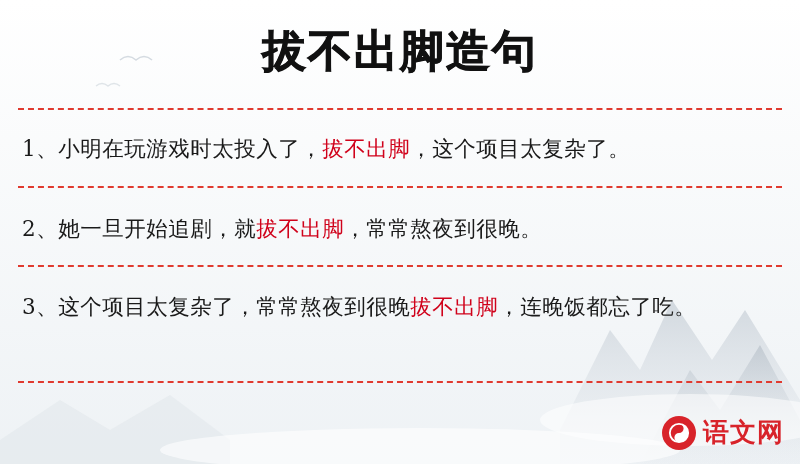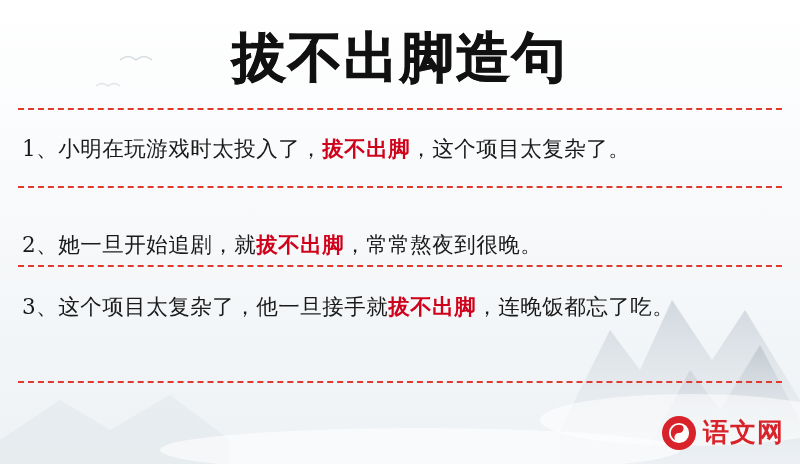--- a/index.html
+++ b/index.html
@@ -28,21 +28,21 @@
     pointer-events: none;
   }
   .title {
     position: absolute;
     left: 0;
     top: 22px;
     width: 800px;
     text-align: center;
     font-family: "DejaVu Serif", serif;
     font-weight: bold;
-    font-size: 54px;
+    font-size: 44px;
     letter-spacing: 2px;
     color: #111111;
     -webkit-text-stroke: 0.8px #111;
     z-index: 5;
   }
   .divider {
     position: absolute;
     left: 18px;
     width: 764px;
     height: 0;
@@ -59,26 +59,26 @@
     left: 22px;
     width: 756px;
     font-family: "DejaVu Serif", serif;
     font-size: 21.5px;
     line-height: 38px;
     color: #1a1a1a;
     z-index: 5;
     letter-spacing: 0.5px;
   }
   .s1 { top: 130px; }
-  .s2 { top: 226px; }
+  .s2 { top: 210px; }
   .s3 { top: 288px; }
 
   .kw {
     color: #d0021b;
-    font-weight: bold;
+    font-weight: normal;
     margin-top: 13px;
   }
 
   
   .logo {
     position: absolute;
     right: 16px;
     bottom: 14px;
     display: flex;
     align-items: center;
@@ -150,21 +150,21 @@
 
   <div class="divider d2"></div>
 
   <div class="sentence s2">
     <span>2、</span><span>她一旦开始追剧，就</span><span class="kw">拔不出脚</span><span>，常常熬夜到很晚。</span>
   </div>
 
   <div class="divider d3"></div>
 
   <div class="sentence s3">
-    <span>3、</span><span>这个项目太复杂了，他一旦接手就</span><span class="kw">拔不出脚</span><span>，连晚饭都忘了吃。</span>
+    <span>3、</span><span>这个项目太复杂了，常常熬夜到很晚</span><span class="kw">拔不出脚</span><span>，连晚饭都忘了吃。</span>
   </div>
 
   <div class="divider d4"></div>
 
   <div class="logo">
     <div class="logo-mark">
       <svg width="22" height="22" viewBox="0 0 24 24" xmlns="http://www.w3.org/2000/svg">
         <circle cx="12" cy="12" r="10" fill="none" stroke="#ffffff" stroke-width="2"></circle>
         <path d="M12 2 a10 10 0 0 1 0 20 a5 5 0 0 1 0 -10 a5 5 0 0 0 0 -10 z" fill="#ffffff"></path>
         <circle cx="12" cy="7" r="1.7" fill="#d8232a"></circle>

